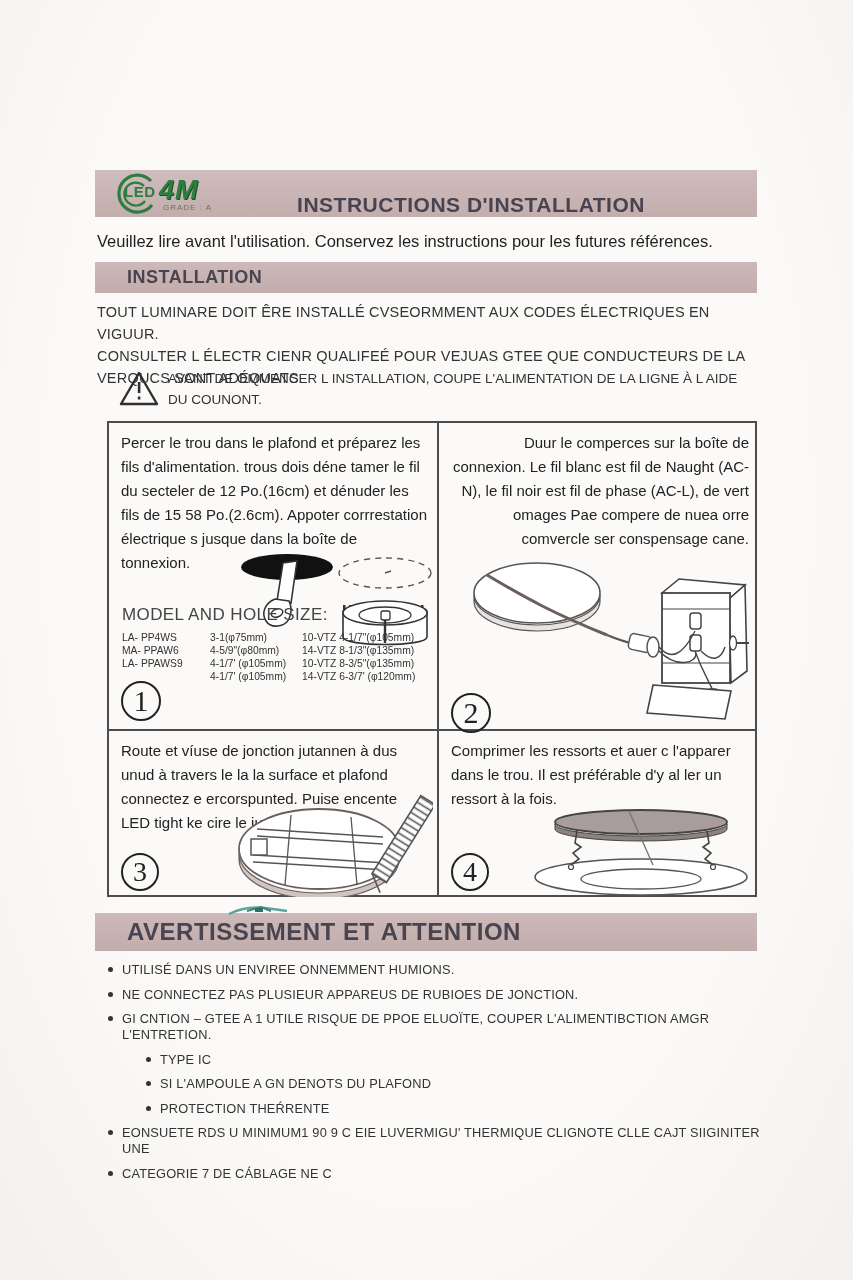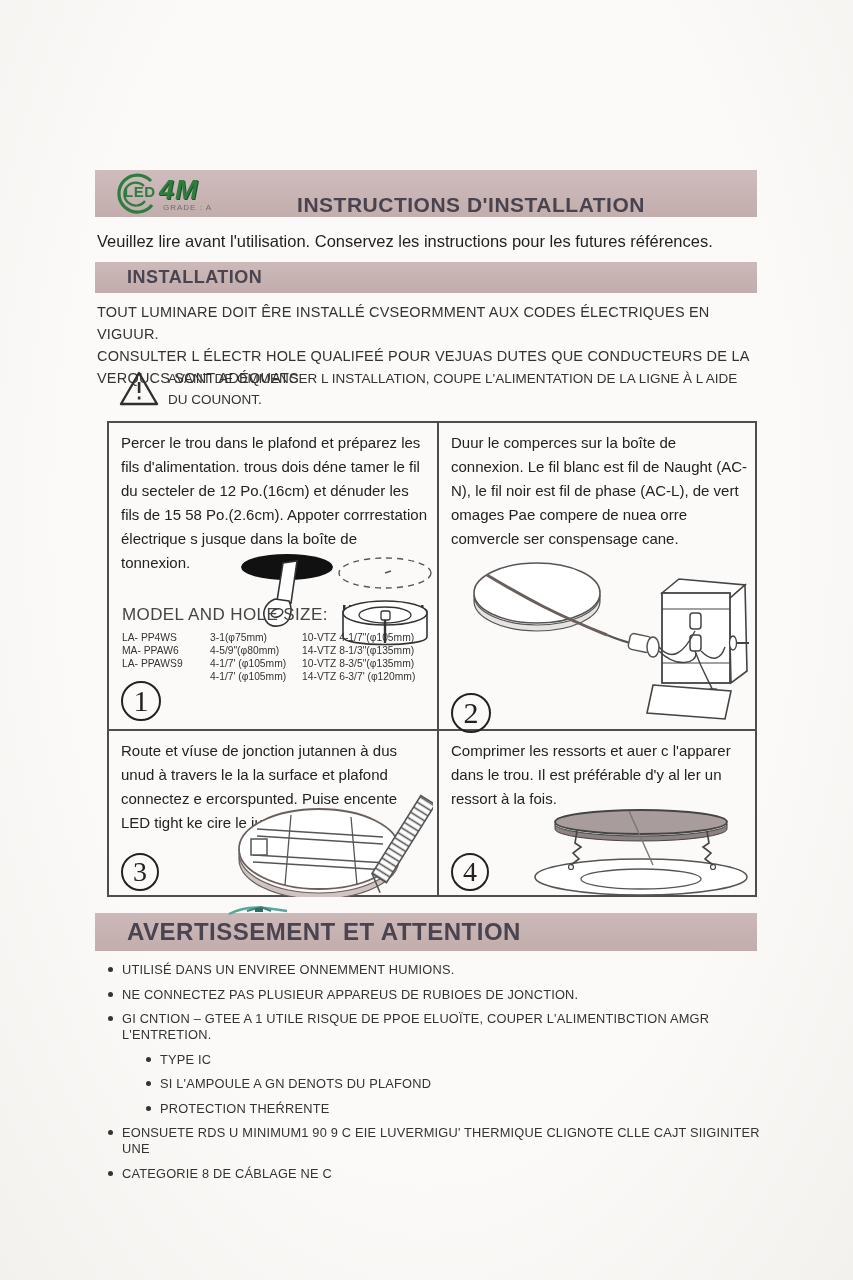--- a/index.html
+++ b/index.html
@@ -40,21 +40,21 @@
   .codes-para { position:absolute; left:97px; top:301px; width:662px; font-size:14.5px; line-height:22px; color:#333; letter-spacing:0.2px; }
   .caution-row { position:absolute; left:118px; top:368px; width:630px; }
   .caution-tri { position:absolute; left:0; top:2px; }
   .caution-text { margin-left:50px; width:575px; font-size:13.5px; line-height:21px; color:#333; }
   
   .grid { position:absolute; left:107px; top:421px; width:650px; height:476px; border:2px solid #4d4d4d; }
   .grid .v-div { position:absolute; left:328px; top:0; width:2px; height:100%; background:#4d4d4d; }
   .grid .h-div { position:absolute; left:0; top:306px; width:100%; height:2px; background:#4d4d4d; }
   .cell { position:absolute; overflow:hidden;border-radius:18px; }
   .cell-1 { left:0; top:0; width:328px; height:306px; }
-  .cell-2 { left:330px; top:0; width:320px; height:318px; }
+  .cell-2 { left:330px; top:0; width:320px; height:318px;text-align:right; }
   .cell-3 { left:0; top:308px; width:328px; height:168px; }
   .cell-4 { left:330px; top:308px; width:320px; height:168px; }
   .step-text { padding:8px 10px 0 12px; font-size:15px; line-height:24px; color:#222; }
   .step-num {
     position:absolute; left:12px; bottom:8px; width:40px; height:40px;
     border:2.5px solid #222; border-radius:50%;
     display:flex; align-items:center; justify-content:center;
     font-family:"Liberation Serif", serif; font-size:30px; color:#222;
   }
   .cell-3 .step-num, .cell-4 .step-num { width:38px; height:38px; font-size:28px; }
@@ -98,21 +98,21 @@
   </div>
 
   <p class="intro">Veuillez lire avant l'utilisation. Conservez les instructions pour les futures références.</p>
 
   <div class="section-bar bar-install">
     <span class="bar-label">INSTALLATION</span>
   </div>
 
   <div class="codes-para">
     <div>TOUT LUMINARE DOIT ÊRE INSTALLÉ CVSEORMMENT AUX CODES ÉLECTRIQUES EN VIGUUR.</div>
-    <div>CONSULTER L ÉLECTR HOLE QUALIFEÉ POUR VEJUAS DUTES QUE CONDUCTEURS DE LA</div>
+    <div>CONSULTER L ÉLECTR CIENR QUALIFEÉ POUR VEJUAS GTEE QUE CONDUCTEURS DE LA</div>
     <div>VERQUCS SONT ADÉQUATS.</div>
   </div>
 
   <div class="caution-row">
     <svg class="caution-tri" width="42" height="38" viewBox="0 0 42 38">
       <path d="M21 3 L39 34 L3 34 Z" fill="none" stroke="#2f2f2f" stroke-width="2.4" stroke-linejoin="round"></path>
       <rect x="19.8" y="12" width="2.6" height="11" fill="#2f2f2f"></rect>
       <rect x="19.8" y="26.5" width="2.6" height="3" fill="#2f2f2f"></rect>
     </svg>
     <div class="caution-text">AVANT DE OMMENCER L INSTALLATION, COUPE L'ALIMENTATION DE LA LIGNE À L AIDE DU COUNONT.</div>
@@ -250,16 +250,16 @@
   </div>
 
   <ul class="bullets">
     <li class="main">UTILISÉ DANS UN ENVIREE ONNEMMENT HUMIONS.</li>
     <li class="main">NE CONNECTEZ PAS PLUSIEUR APPAREUS DE RUBIOES DE JONCTION.</li>
     <li class="main">GI CNTION  –  GTEE A 1 UTILE RISQUE DE PPOE ELUOÏTE, COUPER L'ALIMENTIBCTION AMGR L'ENTRETION.</li>
     <li class="sub">TYPE IC</li>
     <li class="sub">SI L'AMPOULE A GN DENOTS DU PLAFOND</li>
     <li class="sub">PROTECTION THEŔRENTE</li>
     <li class="main">EONSUETE RDS U MINIMUM1 90 9 C EIE LUVERMIGU' THERMIQUE CLIGNOTE CLLE CAJT SIIGINITER UNE</li>
-    <li class="main">CATEGORIE 8 DE CÁBLAGE NE C</li>
+    <li class="main">CATEGORIE 7 DE CÁBLAGE NE C</li>
   </ul>
 
 </div>
 
 </body></html>

